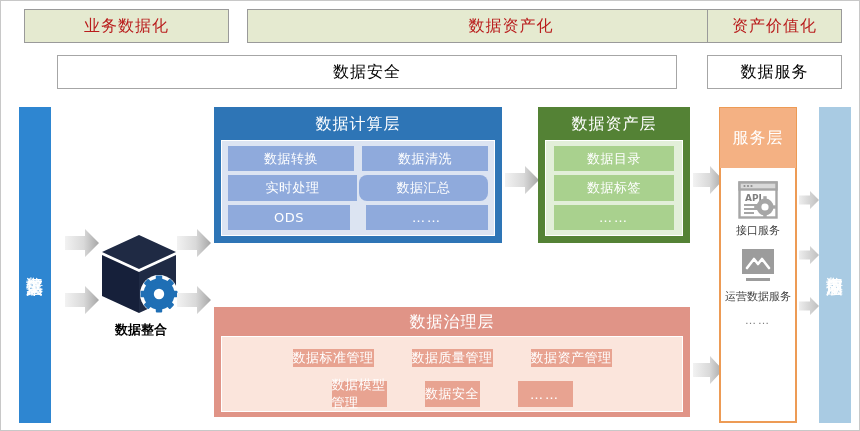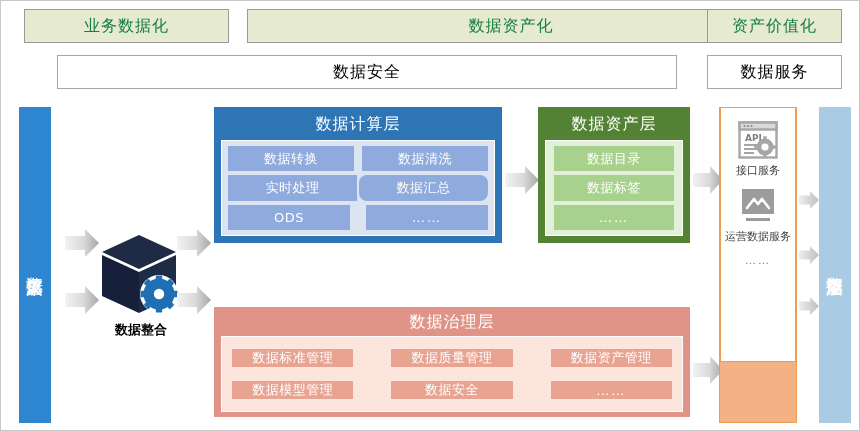--- a/index.html
+++ b/index.html
@@ -15,21 +15,21 @@
     box-sizing:border-box;
     overflow:hidden;
   }
   .abs{position:absolute;box-sizing:border-box;}
 
   
   .banner{
     background:#E5EAD0;
     border:1px solid #9a9a9a;
     display:flex;align-items:center;justify-content:center;
-    font-size:16px;color:#15803d;
+    font-size:16px;color:#b91c1c;
     letter-spacing:1px;
   }
   
   .wbox{
     background:#ffffff;
     border:1px solid #a6a6a6;
     display:flex;align-items:center;justify-content:center;
     font-size:16px;color:#000;
     letter-spacing:1px;
   }
@@ -240,21 +240,21 @@
   </div>
 
   <svg class="abs arrow" style="left:692px;top:165px;" width="30" height="28" viewBox="0 0 30 28">
     <path d="M0,7 L17,7 L17,0 L30,14 L17,28 L17,21 L0,21 Z" fill="url(#agrad)"></path>
   </svg>
 
   <div class="abs panel p-gov" style="left:213px;top:306px;width:476px;height:110px;">
     <div class="panel-head" style="height:28px;">
       <span>数据治理层</span>
     </div>
-    <div class="panel-body" style="margin:0 6px 6px 6px;height:76px;padding:12px 10px;gap:14px;">
+    <div class="panel-body" style="margin:0 6px 6px 6px;height:76px;padding:12px 10px;gap:14px;align-items:center;">
       <div class="chiprow" style="gap:38px;height:26px;">
         <div class="chip" style="flex:1;">
           <span>数据标准管理</span>
         </div>
         <div class="chip" style="flex:1;">
           <span>数据质量管理</span>
         </div>
         <div class="chip" style="flex:1;">
           <span>数据资产管理</span>
         </div>
@@ -271,20 +271,23 @@
         </div>
       </div>
     </div>
   </div>
 
   <svg class="abs arrow" style="left:692px;top:355px;" width="30" height="28" viewBox="0 0 30 28">
     <path d="M0,7 L17,7 L17,0 L30,14 L17,28 L17,21 L0,21 Z" fill="url(#agrad)"></path>
   </svg>
 
   <div class="abs panel p-service" style="left:718px;top:106px;width:78px;height:316px;">
+    <div class="panel-head" style="height:60px;">
+      <span>服务层</span>
+    </div>
     <div class="panel-body" style="height:254px;padding:12px 4px 8px 4px;gap:10px;align-items:center;">
 
       <div class="svc-item">
         <svg width="42" height="40" viewBox="0 0 42 40">
           <rect x="2.5" y="2.5" width="37" height="35" fill="#ffffff" stroke="#A6A6A6" stroke-width="2.4"></rect>
           <rect x="2.5" y="2.5" width="37" height="7" fill="#D9D9D9" stroke="#A6A6A6" stroke-width="2.4"></rect>
           <circle cx="7.5" cy="6" r="1.1" fill="#8C8C8C"></circle>
           <circle cx="11" cy="6" r="1.1" fill="#8C8C8C"></circle>
           <circle cx="14.5" cy="6" r="1.1" fill="#8C8C8C"></circle>
           <text x="8" y="21" font-family="'DejaVu Sans',sans-serif" font-size="9" font-weight="bold" fill="#808080">API</text>

